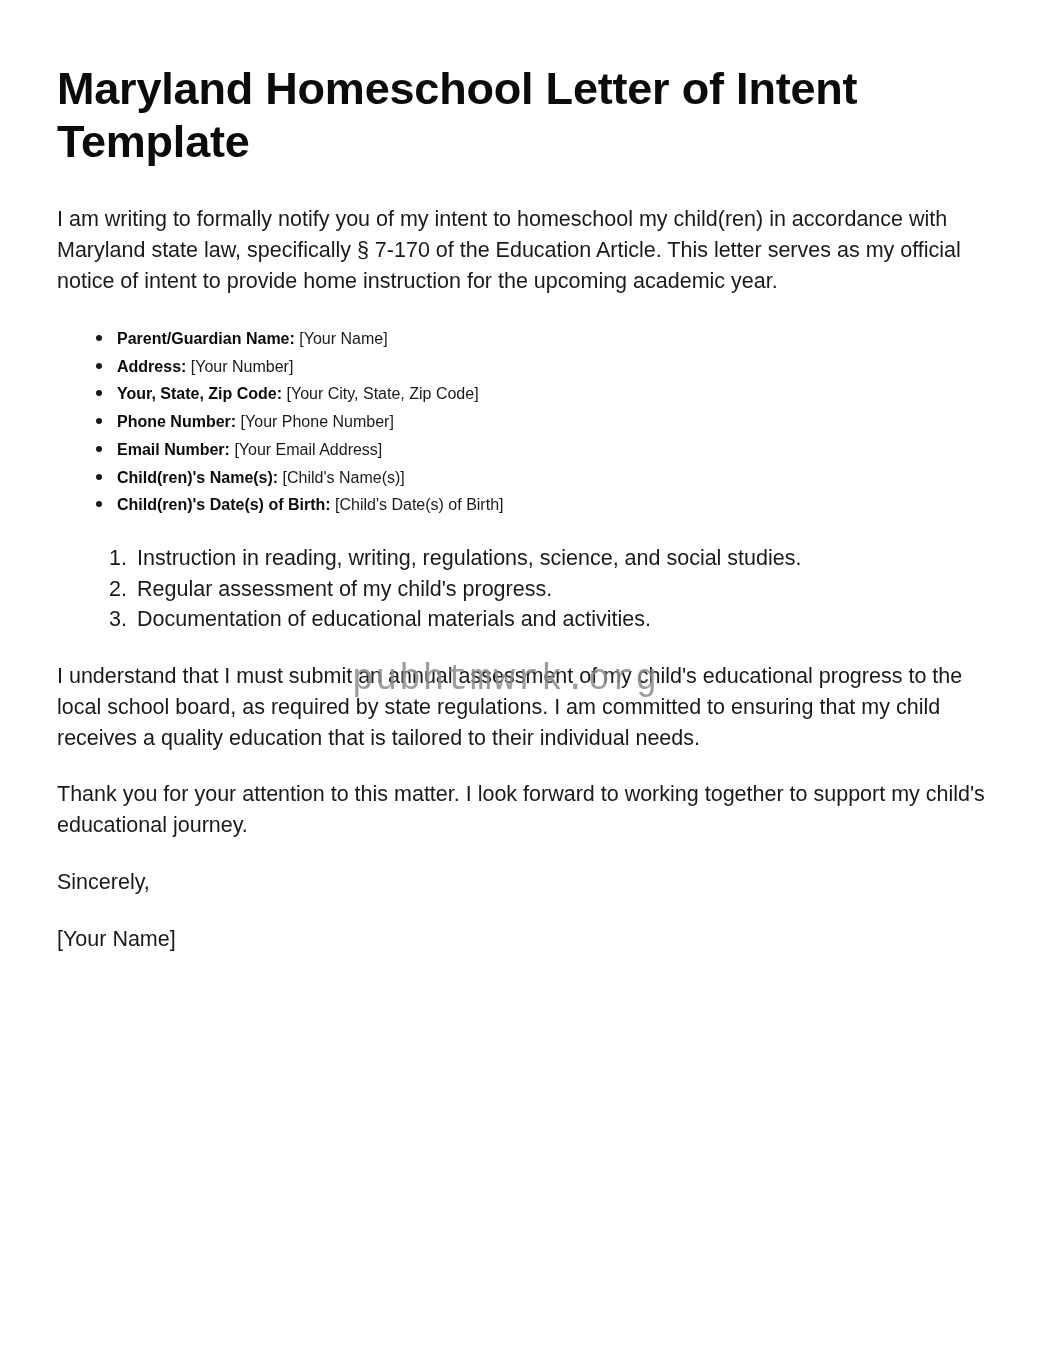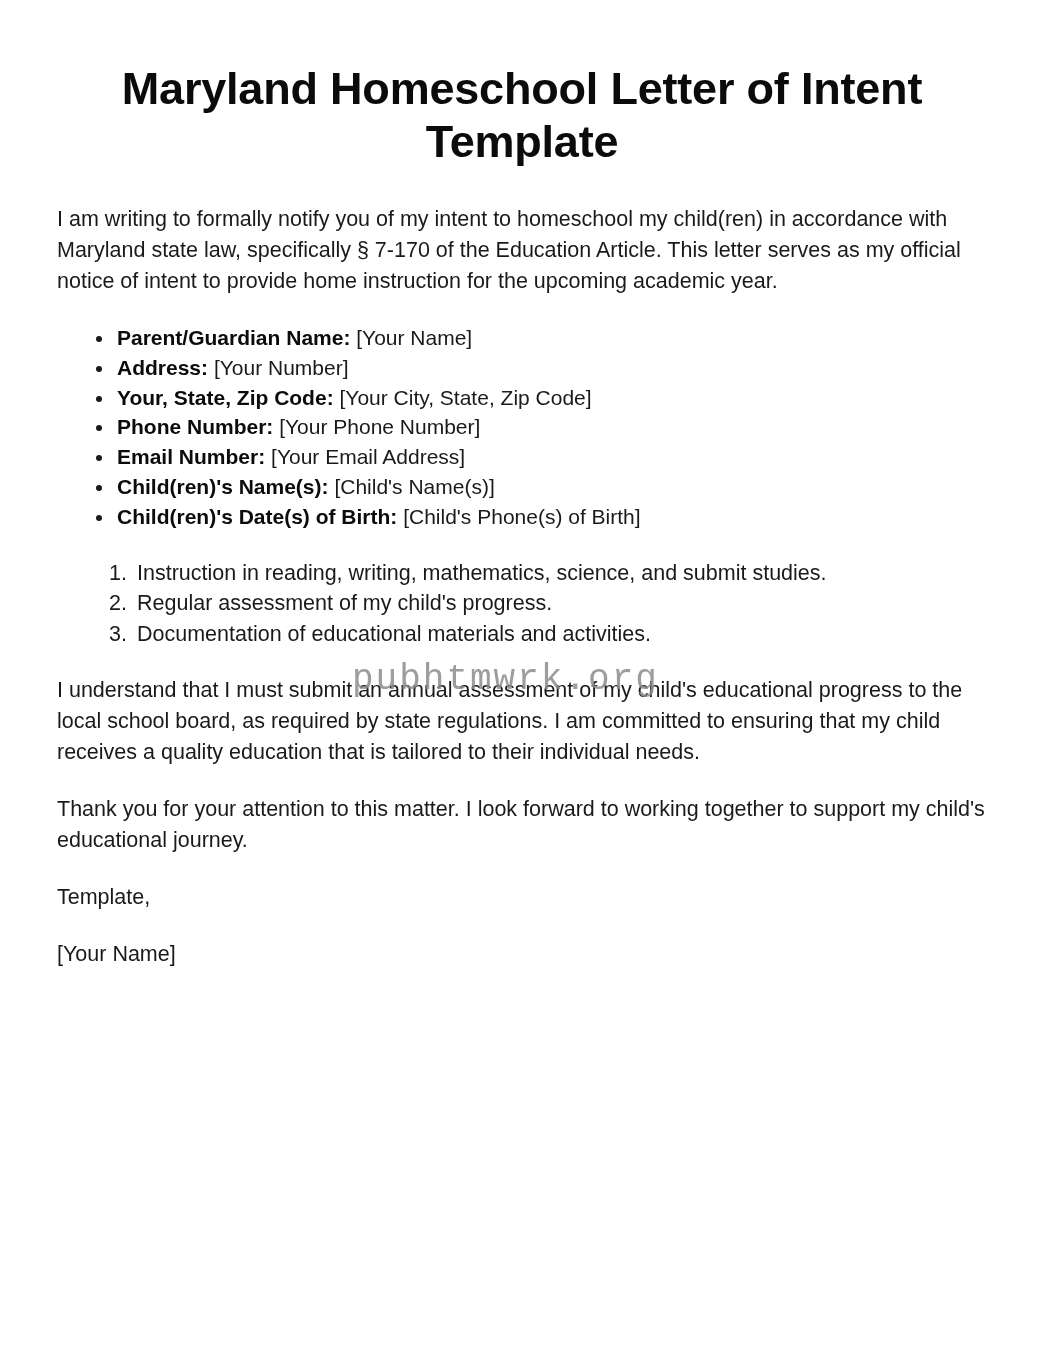--- a/index.html
+++ b/index.html
@@ -20,36 +20,35 @@
     overflow: hidden;
   }
   .doc-title {
     font-size: 45px;
     font-weight: bold;
     line-height: 1.18;
     letter-spacing: -0.2px;
     margin: 0 0 36px 0;
     color: #0b0b0b;
     max-width: 930px;
-    text-align: center;
   }
   p.para {
     font-size: 21.5px;
     line-height: 1.44;
     margin: 0 0 26px 0;
     color: #1a1a1a;
     max-width: 952px;
   }
   ul.detail-list {
     list-style: disc;
     margin: 0 0 26px 0;
     padding-left: 58px;
   }
   ul.detail-list li {
-    font-size: 21px;
+    font-size: 16px;
     line-height: 1.42;
     color: #1a1a1a;
     margin: 0;
     padding-left: 2px;
   }
   ul.detail-list li::marker {
     font-size: 20px;
   }
   ul.detail-list li .lbl {
     font-weight: bold;
@@ -101,33 +100,33 @@
   <p class="para">I am writing to formally notify you of my intent to homeschool my child(ren) in accordance with Maryland state law, specifically § 7-170 of the Education Article. This letter serves as my official notice of intent to provide home instruction for the upcoming academic year.</p>
 
 
   <ul class="detail-list">
     <li><span class="lbl">Parent/Guardian Name:</span> <span class="val">[Your Name]</span></li>
     <li><span class="lbl">Address:</span> <span class="val">[Your Number]</span></li>
     <li><span class="lbl">Your, State, Zip Code:</span> <span class="val">[Your City, State, Zip Code]</span></li>
     <li><span class="lbl">Phone Number:</span> <span class="val">[Your Phone Number]</span></li>
     <li><span class="lbl">Email Number:</span> <span class="val">[Your Email Address]</span></li>
     <li><span class="lbl">Child(ren)'s Name(s):</span> <span class="val">[Child's Name(s)]</span></li>
-    <li><span class="lbl">Child(ren)'s Date(s) of Birth:</span> <span class="val">[Child's Phone(s) of Birth]</span></li>
+    <li><span class="lbl">Child(ren)'s Date(s) of Birth:</span> <span class="val">[Child's Date(s) of Birth]</span></li>
   </ul>
 
 
   <ol class="req-list">
-    <li>Instruction in reading, writing, mathematics, science, and submit studies.</li>
+    <li>Instruction in reading, writing, regulations, science, and social studies.</li>
     <li>Regular assessment of my child's progress.</li>
     <li>Documentation of educational materials and activities.</li>
   </ol>
 
   <p class="para">I understand that I must submit an annual assessment of my child's educational progress to the local school board, as required by state regulations. I am committed to ensuring that my child receives a quality education that is tailored to their individual needs.</p>
 
   <p class="para">Thank you for your attention to this matter. I look forward to working together to support my child's educational journey.</p>
 
-  <p class="closing">Template,</p>
+  <p class="closing">Sincerely,</p>
 
   <p class="closing">[Your Name]</p>
 
   <div class="watermark">pubhtmwrk.org</div>
 
 </div>
 
 </body></html>

